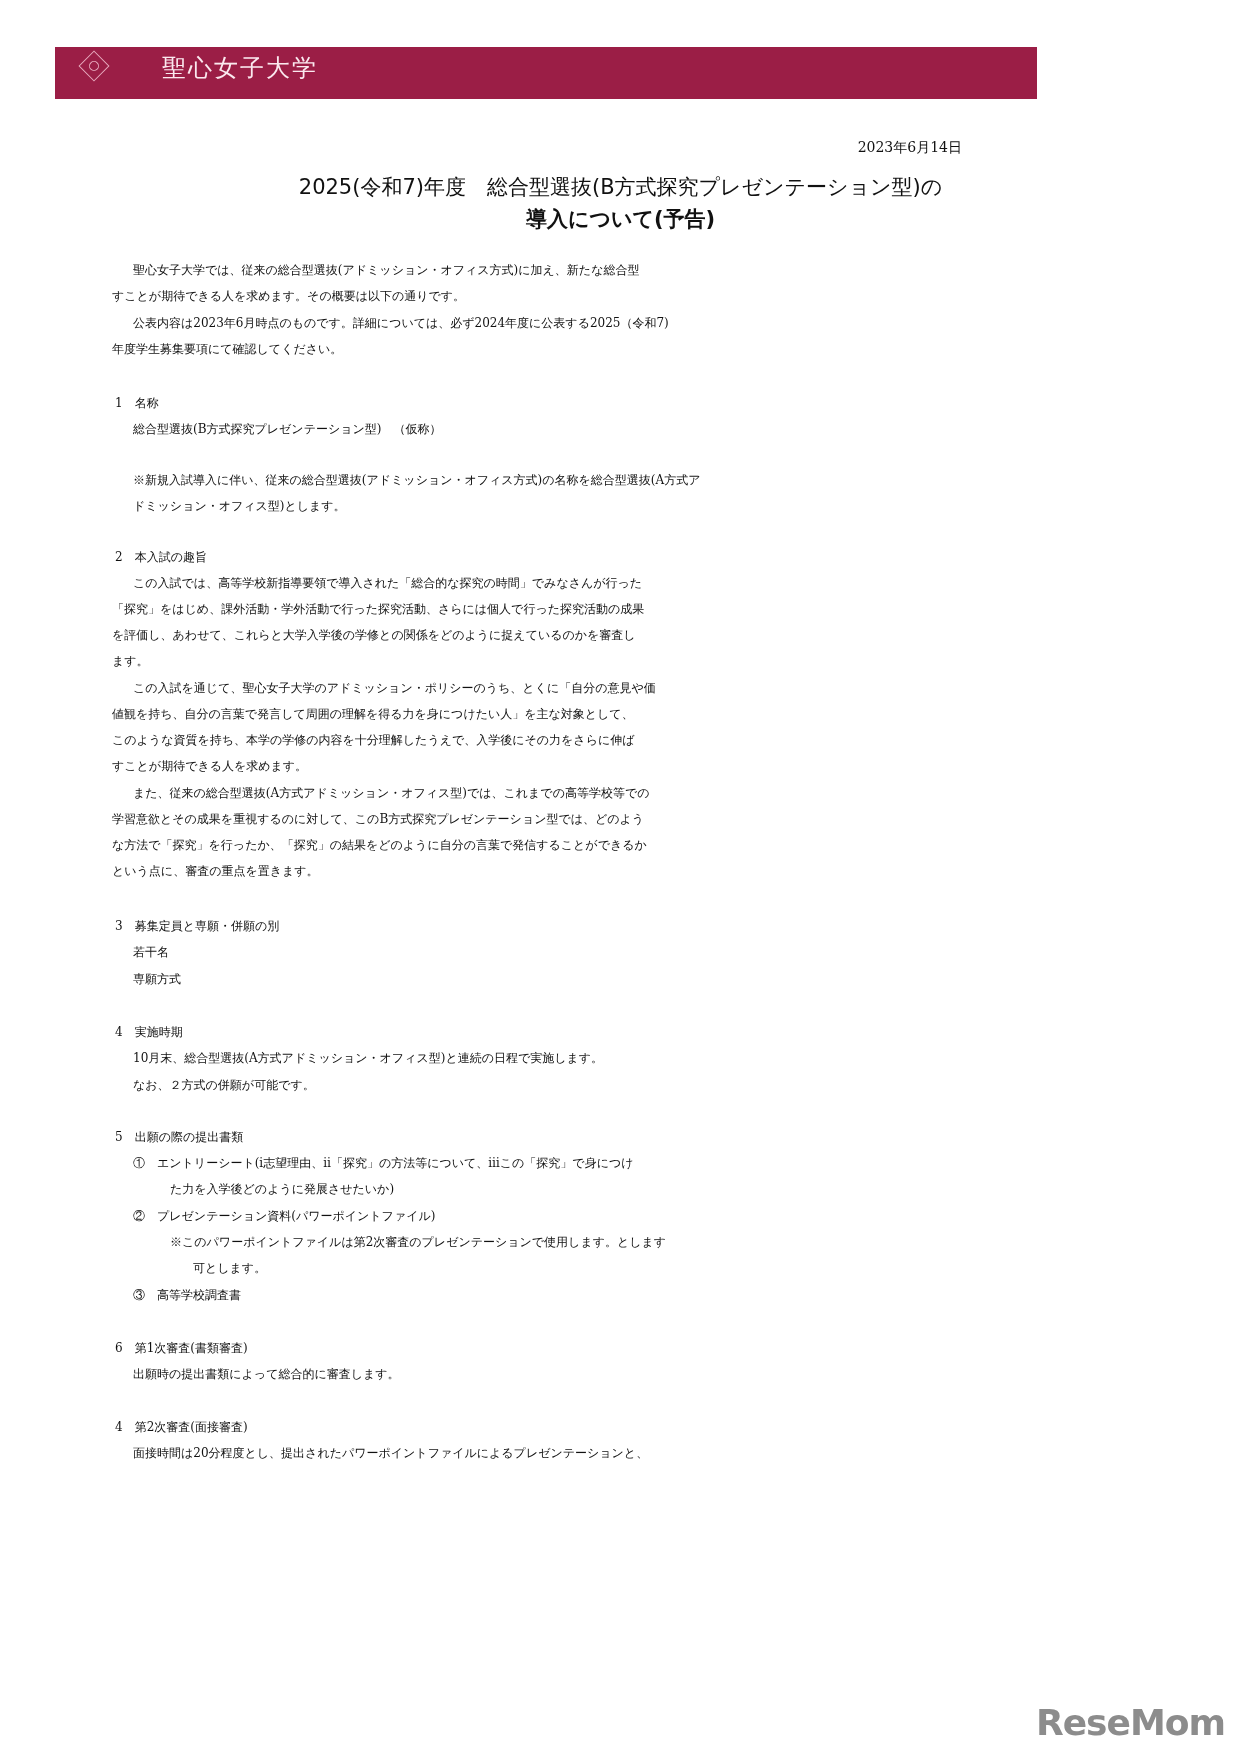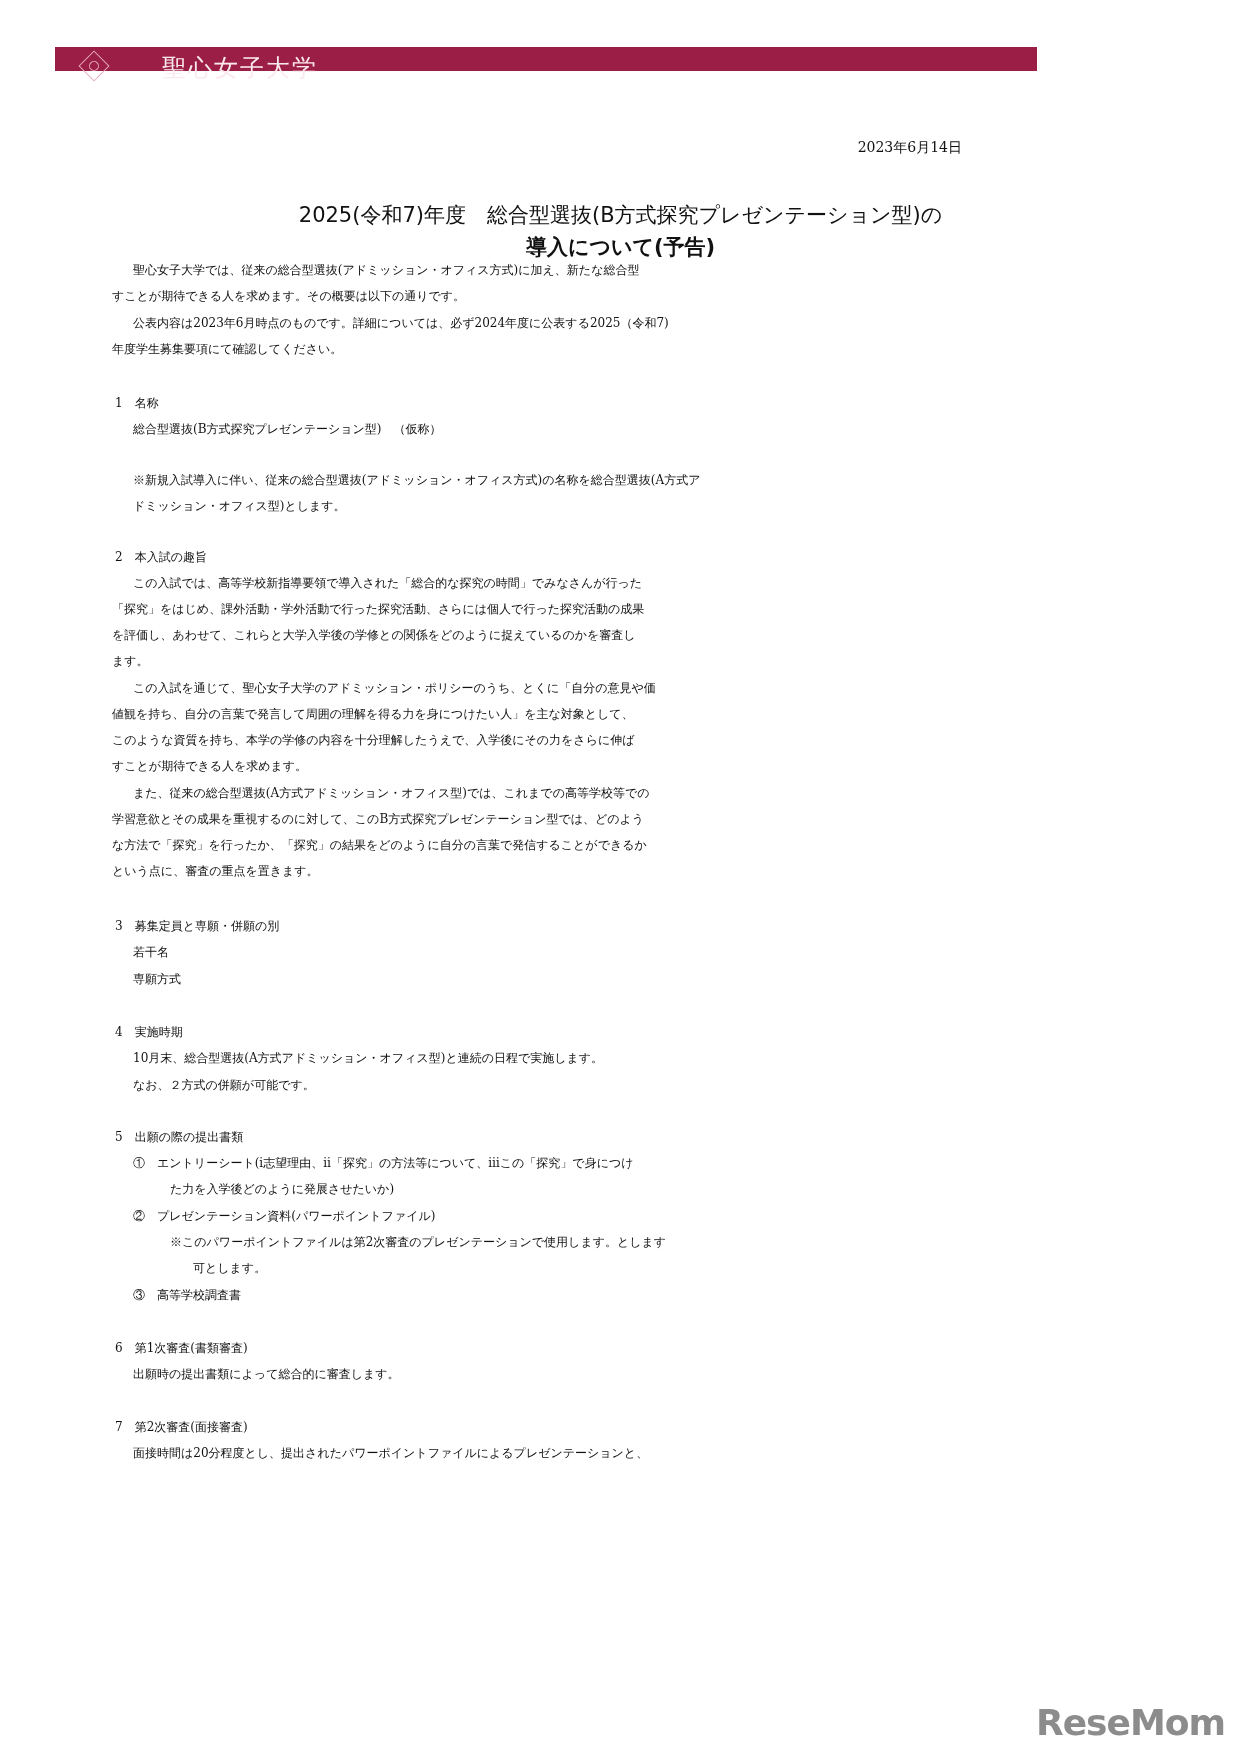--- a/index.html
+++ b/index.html
@@ -1,28 +1,28 @@
 <!DOCTYPE html>
 <html><head>
 <meta charset="utf-8">
 <style>
   html, body { margin: 0; padding: 0; background: #ffffff; }
   body { width: 1241px; height: 1755px; position: relative; overflow: hidden;
          font-family: "DejaVu Serif", "Liberation Serif", serif; color: #111; }
-  .header { position: absolute; left: 55px; top: 47px; width: 982px; height: 24px;
+  .header { position: absolute; left: 55px; top: 47px; width: 982px; height: 52px;
             background: #9b1e46; }
   .header .emblem { position: absolute; left: 28px; top: 8px; width: 22px; height: 22px;
             transform: rotate(45deg); border: 1px solid #e7a9bd; box-sizing: border-box; }
   .header .emblem::after { content: ""; position: absolute; left: 5px; top: 5px; width: 10px; height: 10px;
             border-radius: 50%; border: 1px solid #e7a9bd; box-sizing: border-box; }
   .header .uni-name { position: absolute; left: 107px; top: 5px; font-size: 24px; color: #fbe9ef;
             letter-spacing: 2px; font-family: "DejaVu Sans", sans-serif; font-weight: 300; }
   .date { position: absolute; right: 279px; top: 123px; font-size: 14px; margin-top: 16px; }
   .title { position: absolute; left: 0; width: 1241px; text-align: center; font-size: 21px;
-           font-family: "DejaVu Sans", sans-serif; margin-top: 28px; }
+           font-family: "DejaVu Sans", sans-serif; }
   .title.l1 { top: 173px; }
   .title.l2 { top: 205px; font-weight: bold; }
   .line { position: absolute; font-size: 12px; white-space: nowrap; }
   .watermark { position: absolute; right: 16px; bottom: 12px; font-family: "DejaVu Sans", sans-serif;
                font-weight: bold; font-size: 36px; color: #8c8c8c; letter-spacing: -1px; }
 </style>
 </head>
 <body>
 
 <div class="header">
@@ -71,16 +71,16 @@
 <div class="line" style="left:133px;top:1155px">①　エントリーシート(ⅰ志望理由、ⅱ「探究」の方法等について、ⅲこの「探究」で身につけ</div>
 <div class="line" style="left:170px;top:1181px">た力を入学後どのように発展させたいか)</div>
 <div class="line" style="left:133px;top:1208px">②　プレゼンテーション資料(パワーポイントファイル)</div>
 <div class="line" style="left:170px;top:1234px">※このパワーポイントファイルは第2次審査のプレゼンテーションで使用します。とします</div>
 <div class="line" style="left:193px;top:1260px">可とします。</div>
 <div class="line" style="left:133px;top:1287px">③　高等学校調査書</div>
 
 <div class="line" style="left:115px;top:1340px">6　第1次審査(書類審査)</div>
 <div class="line" style="left:133px;top:1366px">出願時の提出書類によって総合的に審査します。</div>
 
-<div class="line" style="left:115px;top:1419px">7　第2次審査(面接審査)</div>
+<div class="line" style="left:115px;top:1419px">4　第2次審査(面接審査)</div>
 <div class="line" style="left:133px;top:1445px">面接時間は20分程度とし、提出されたパワーポイントファイルによるプレゼンテーションと、</div>
 
 <div class="watermark">ReseMom</div>
 
 </body></html>

